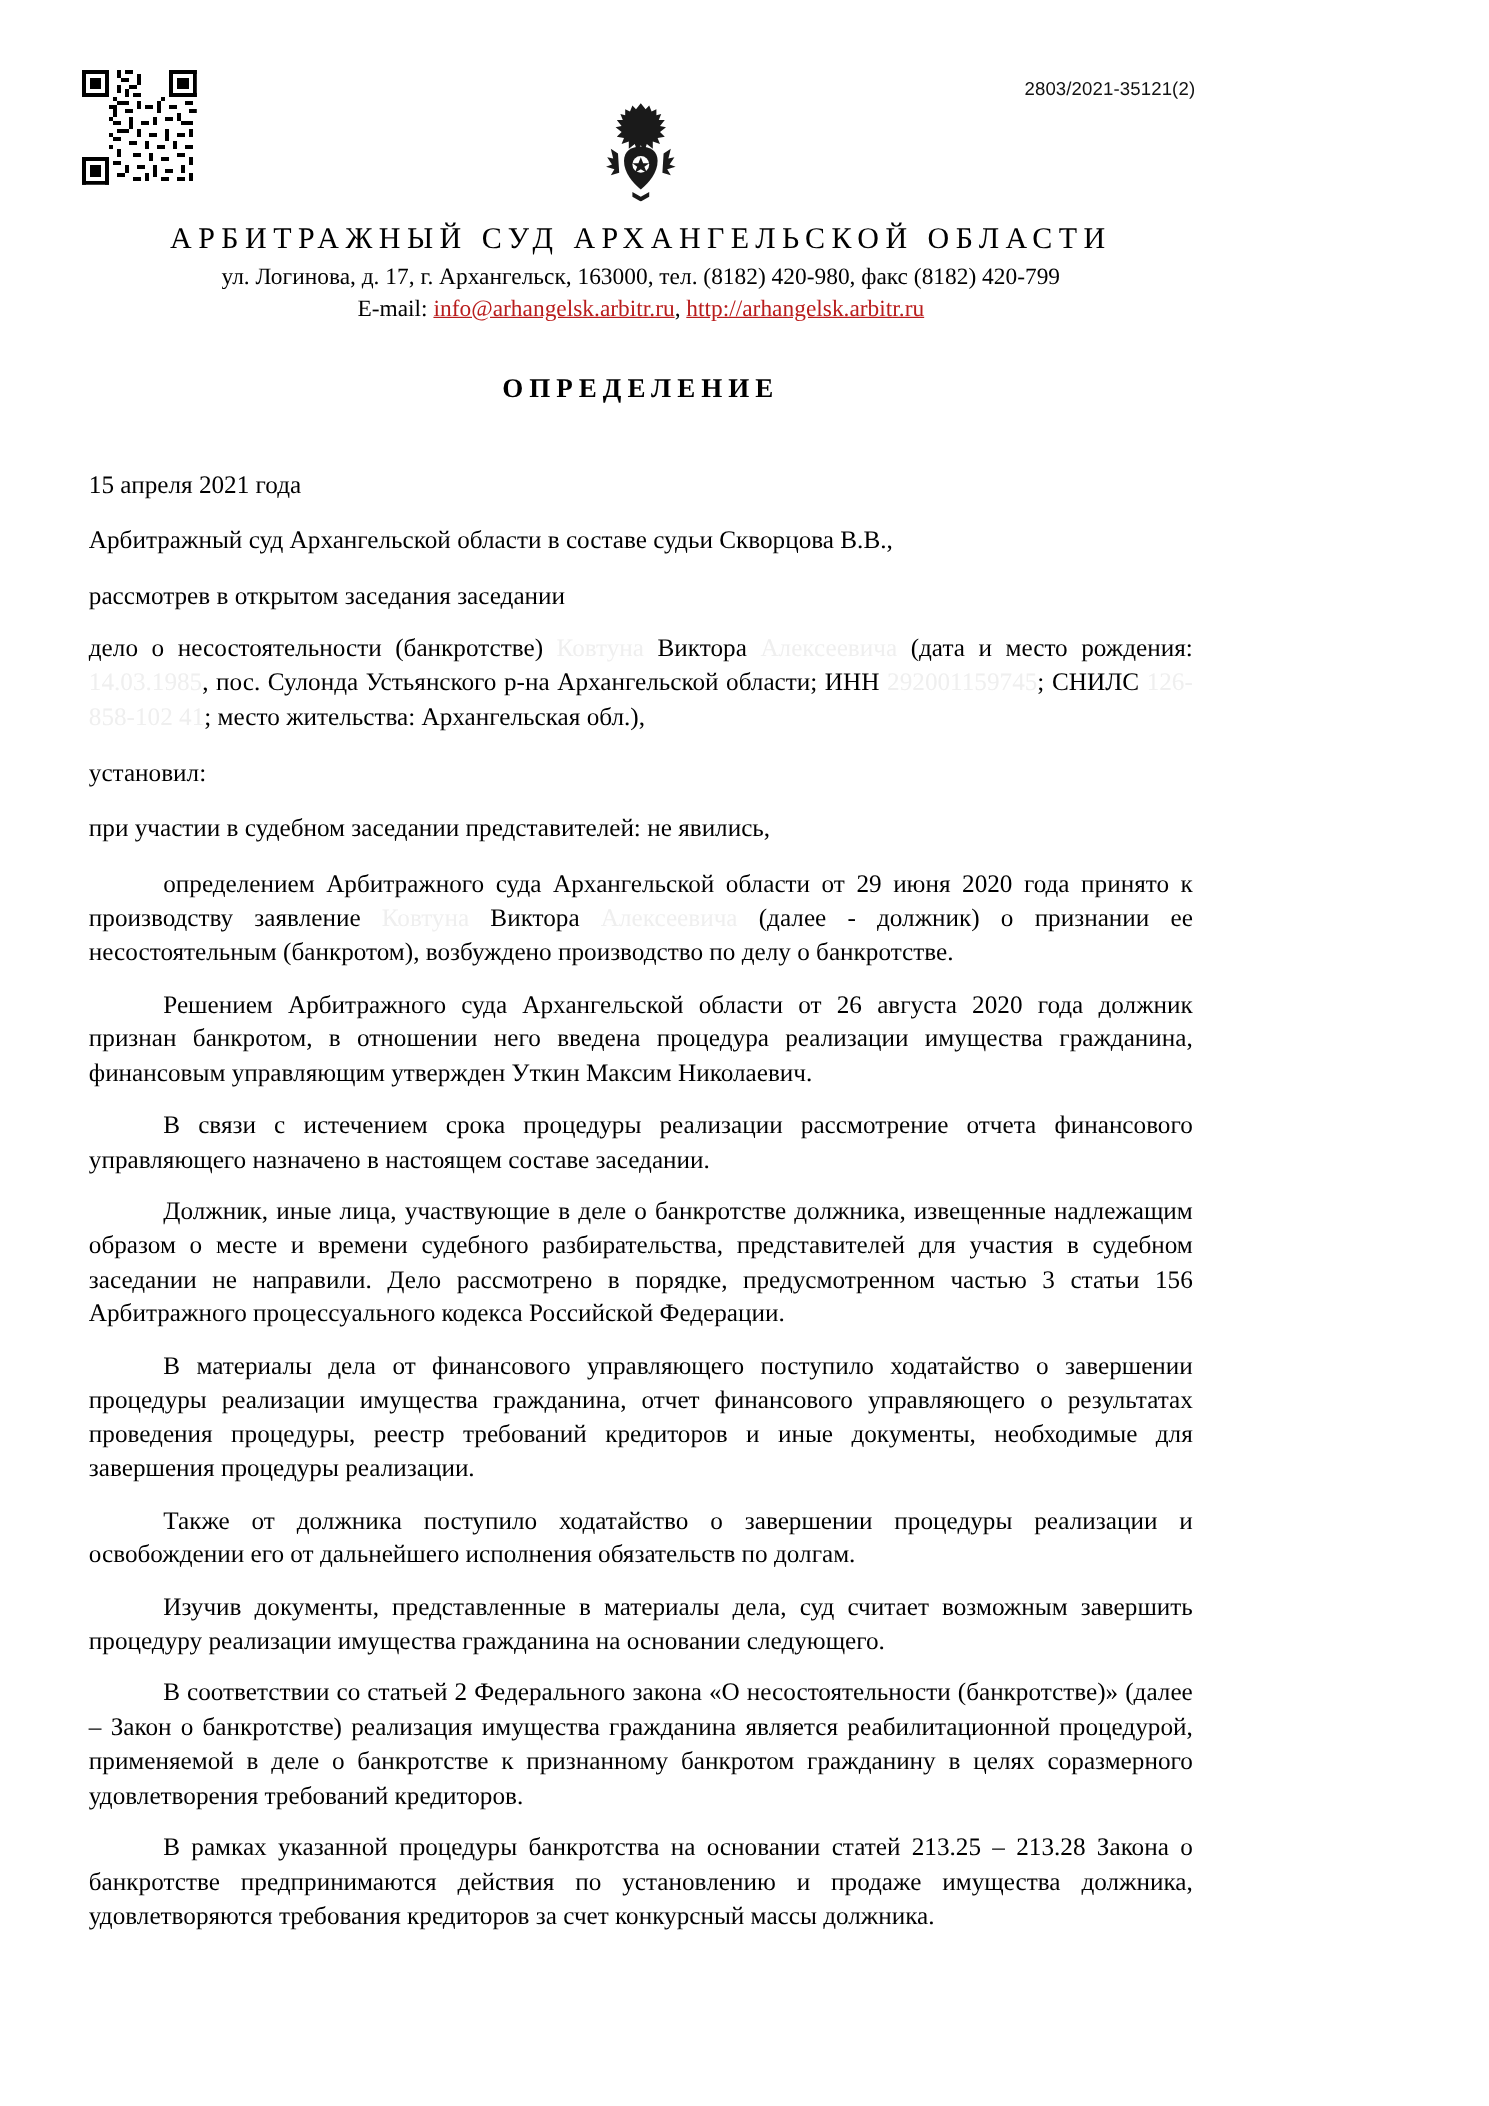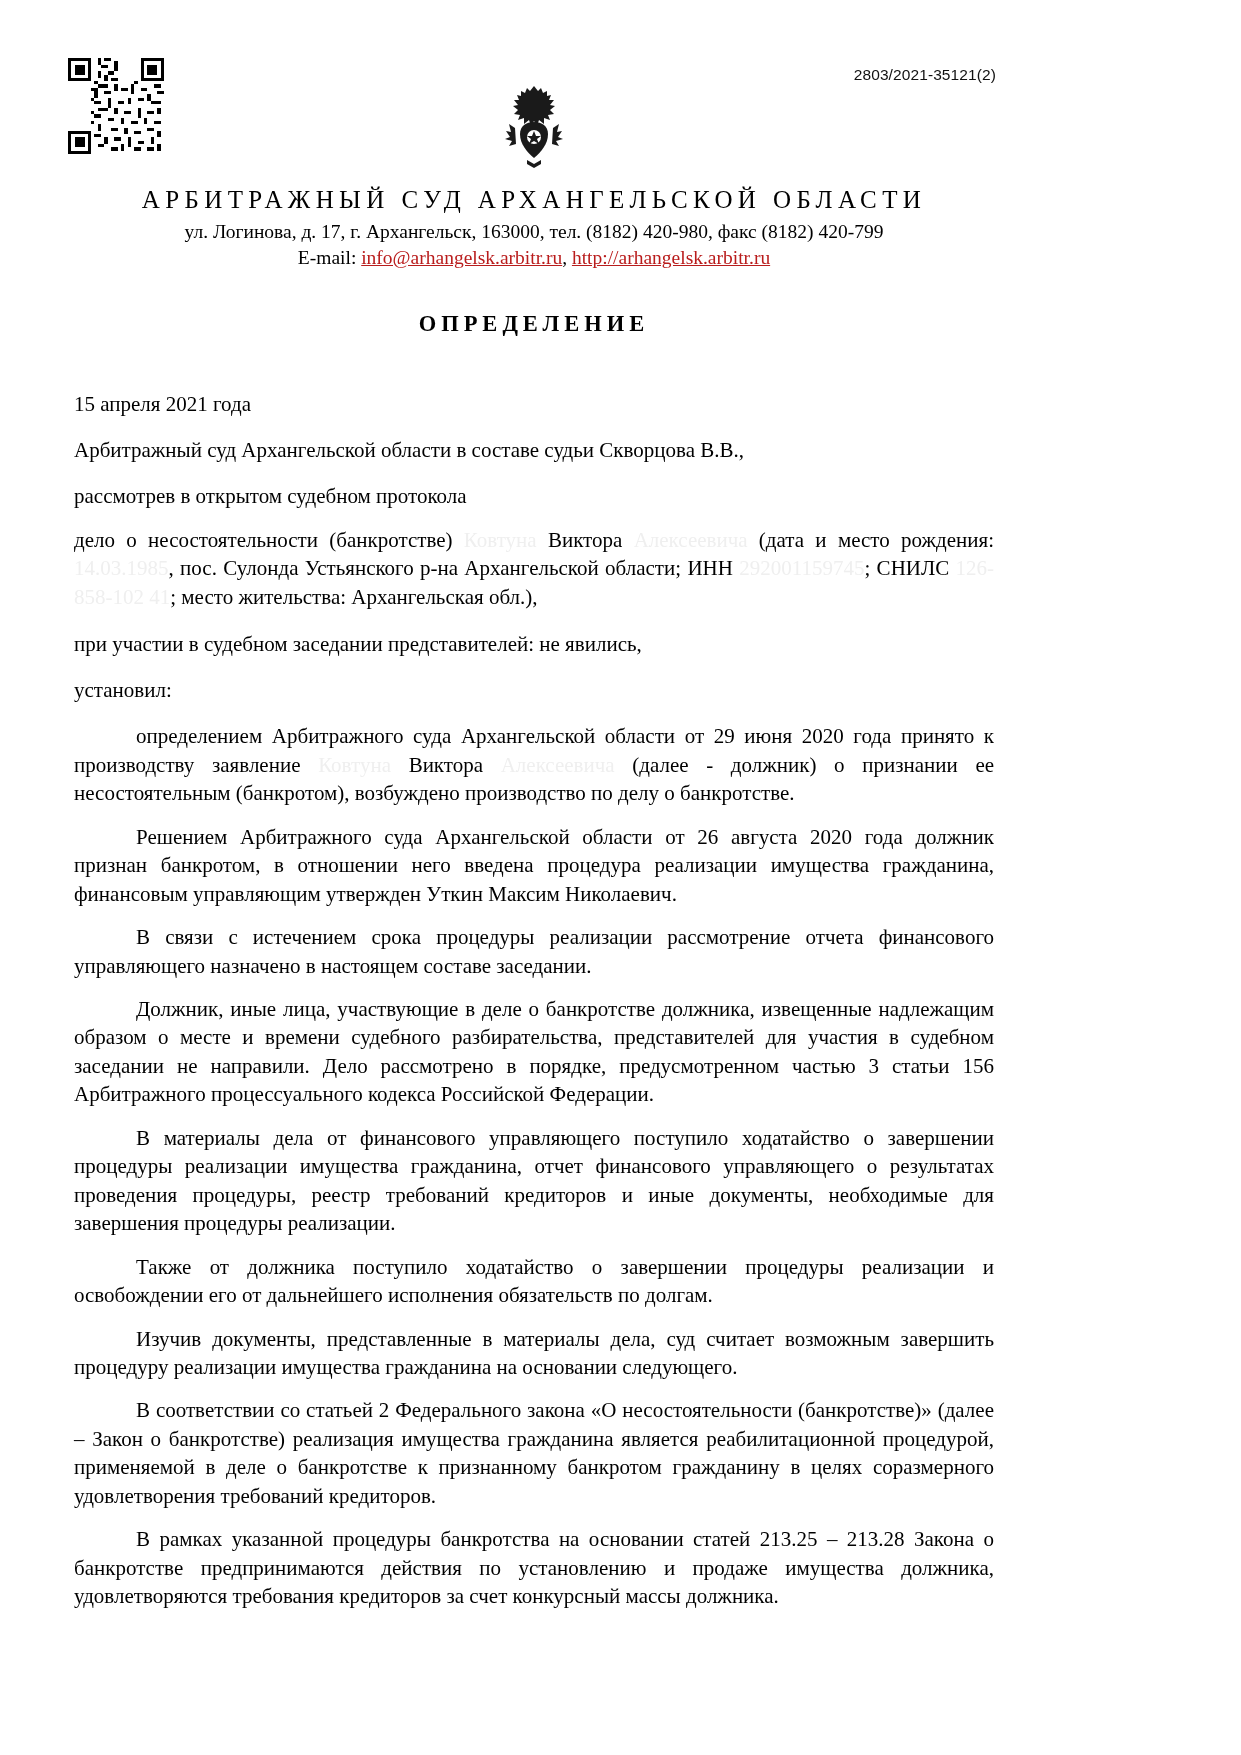--- a/index.html
+++ b/index.html
@@ -231,35 +231,35 @@
     </div>
   </div>
 
   <div class="doc-title">ОПРЕДЕЛЕНИЕ</div>
 
   <div class="body-wrap">
 
 
     <div class="meta-line">15 апреля 2021 года</div>
     <div class="meta-line">Арбитражный суд Архангельской области в составе судьи Скворцова В.В.,</div>
-    <div class="meta-line">рассмотрев в открытом судебном протокола</div>
+    <div class="meta-line">рассмотрев в открытом заседания заседании</div>
 
     <p class="para flush" style="margin-top:17px;">
       <span>дело о несостоятельности (банкротстве)</span>
       <span class="redacted">Ковтуна</span>
       <span>Виктора</span>
       <span class="redacted">Алексеевича</span>
       <span>(дата и место рождения:</span>
       <span class="redacted">14.03.1985</span><span>, пос. Сулонда Устьянского р-на Архангельской области; ИНН</span>
       <span class="redacted">292001159745</span><span>; СНИЛС</span>
       <span class="redacted">126-858-102 41</span><span>; место жительства: Архангельская обл.),</span>
     </p>
 
+    <div class="meta-line">установил:</div>
     <div class="meta-line">при участии в судебном заседании представителей: не явились,</div>
-    <div class="meta-line">установил:</div>
 
     <p class="para indent" style="margin-top:19px;">
       <span>определением Арбитражного суда Архангельской области от 29 июня 2020 года принято к производству заявление</span>
       <span class="redacted">Ковтуна</span>
       <span>Виктора</span>
       <span class="redacted">Алексеевича</span>
       <span>(далее - должник) о признании ее несостоятельным (банкротом), возбуждено производство по делу о банкротстве.</span>
     </p>
 
     <p class="para indent">Решением Арбитражного суда Архангельской области от 26 августа 2020 года должник признан банкротом, в отношении него введена процедура реализации имущества гражданина, финансовым управляющим утвержден Уткин Максим Николаевич.</p>

